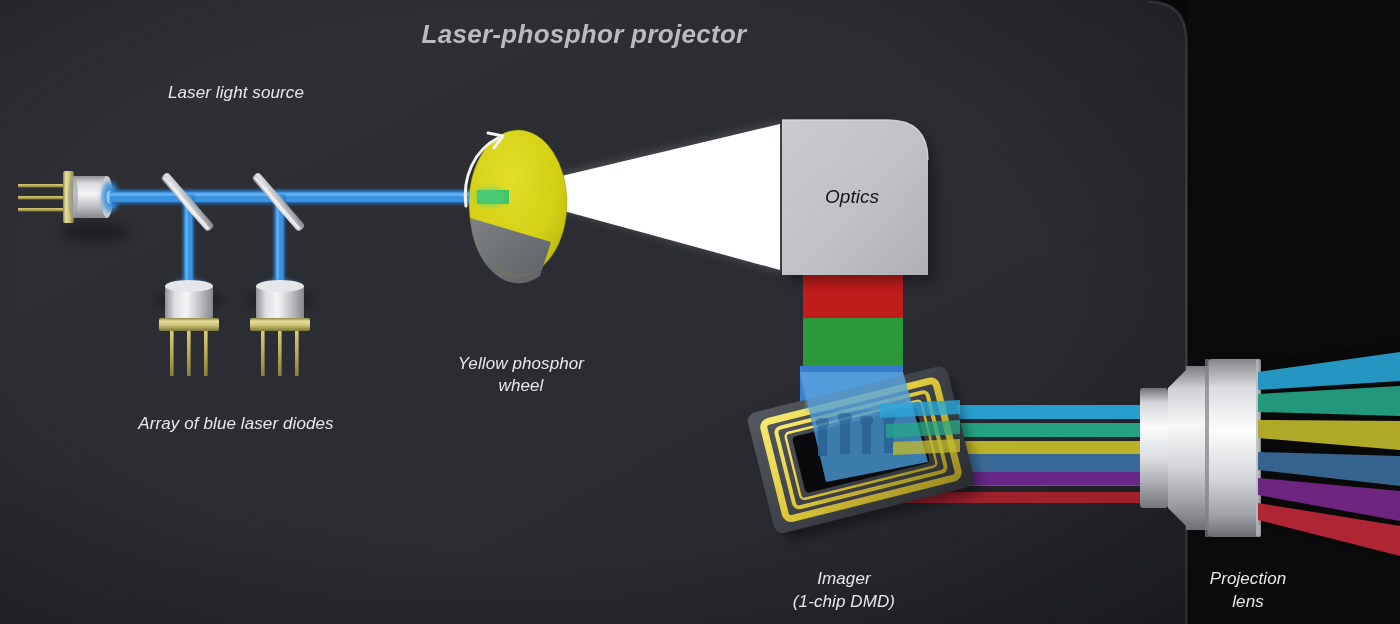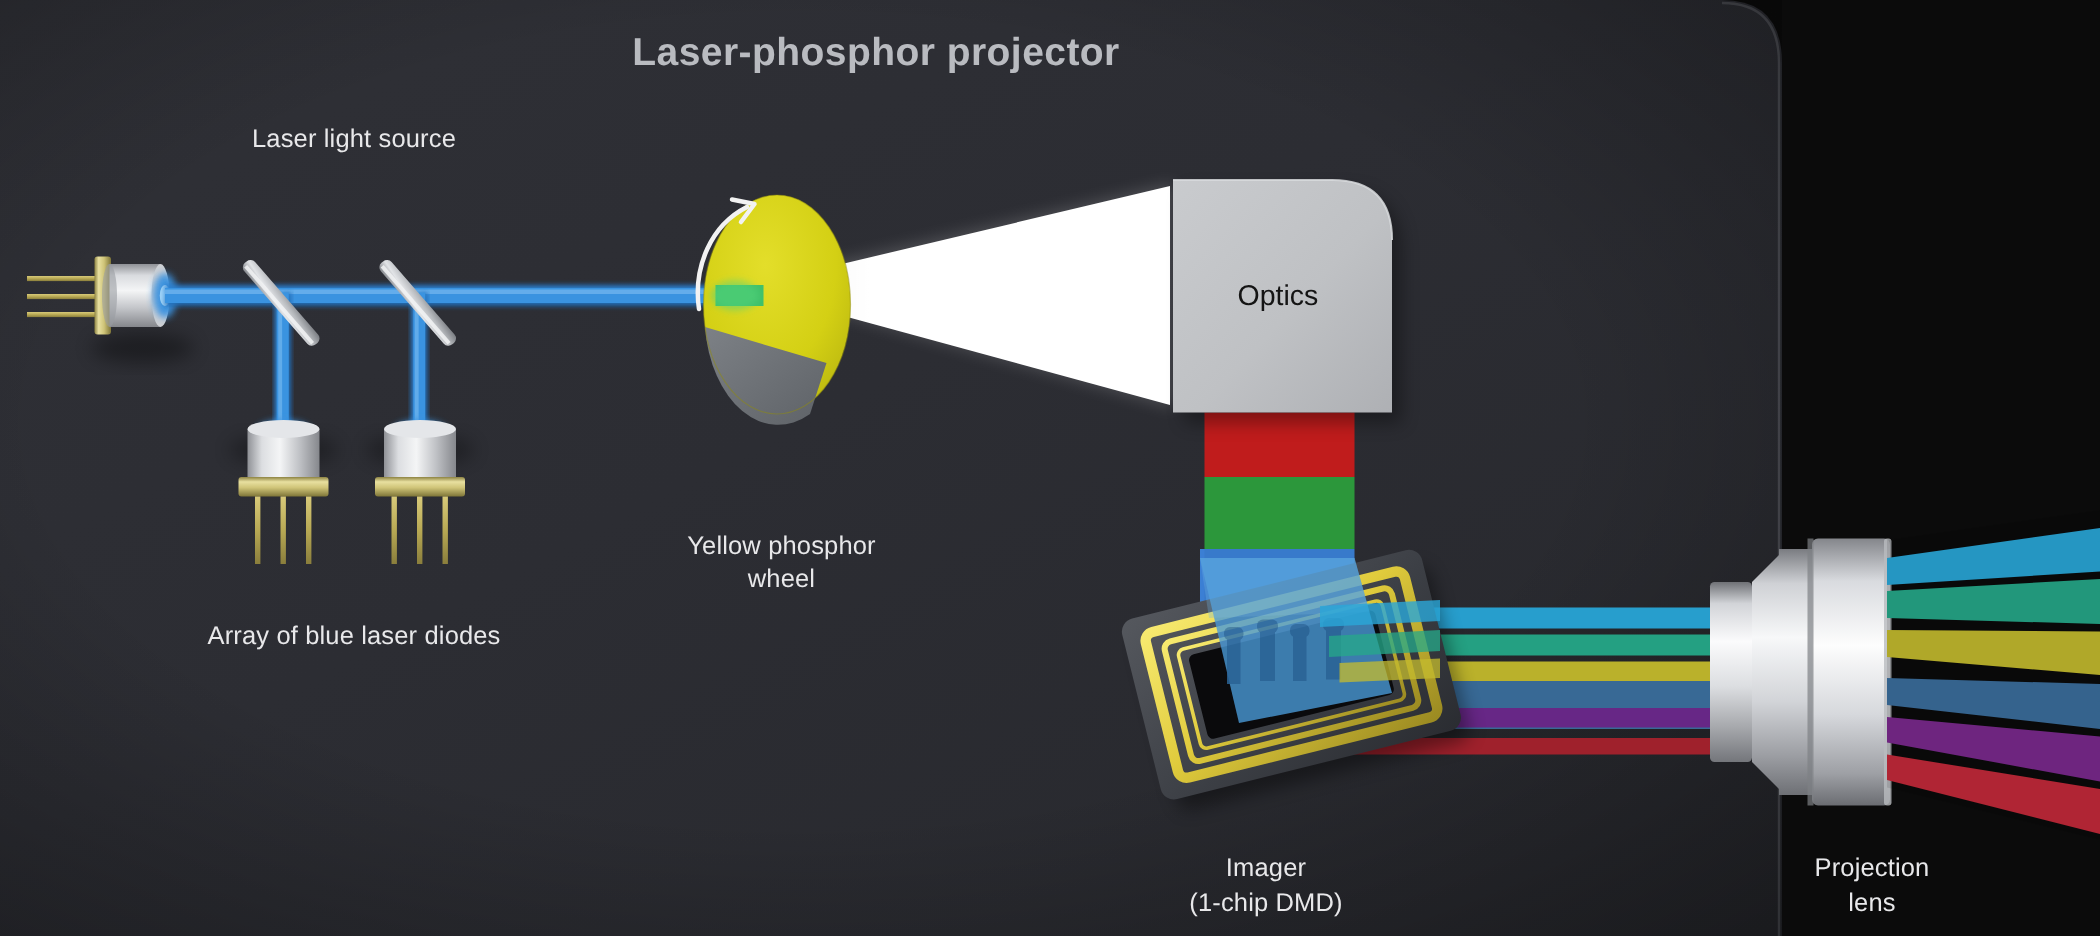--- a/index.html
+++ b/index.html
@@ -9,20 +9,21 @@
   }
   body {
     font-family: "Liberation Sans", sans-serif;
   }
   #stage {
     position: relative;
     width: 1400px;
     height: 624px;
     overflow: hidden;
     background: #080808;
+    font-style: italic;
   }
   #stage svg {
     display: block;
     position: absolute;
     top: 0; left: 0;
   }
   .lbl {
     fill: #e8e8ea;
     font-family: "Liberation Sans", sans-serif;
     font-size: 17px;

